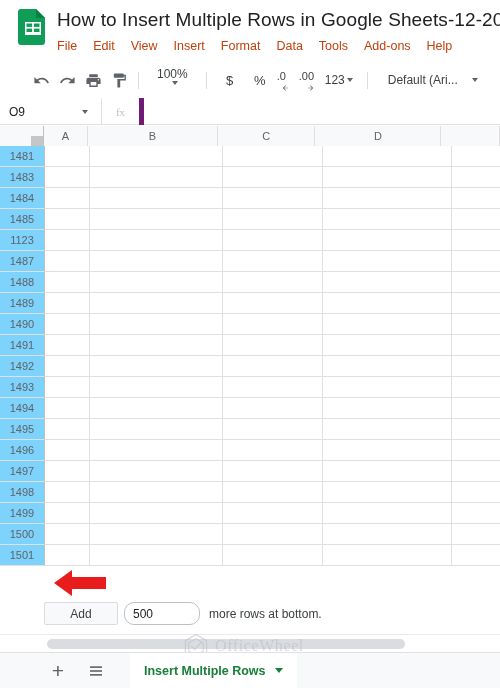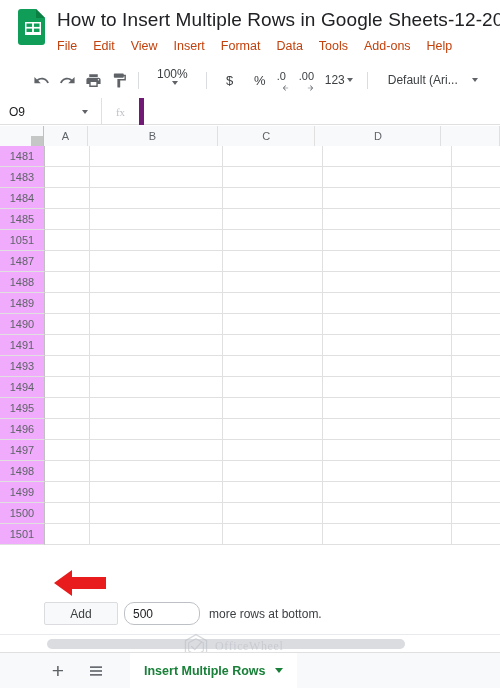--- a/index.html
+++ b/index.html
@@ -90,21 +90,21 @@
     background:#c4c7c5;
   }
   .colhead {
     height:20px; background:#f8f9fa; border-right:1px solid #e0e0e0;
     display:flex; align-items:center; justify-content:center;
     font-size:11px; color:#5f6368;
   }
   .rows-area { position:absolute; left:0; top:20px; width:500px; }
   .grid-row { display:flex; height:21px; }
   .rowhead {
-    width:45px; min-width:45px; background:#f0abfc;
+    width:45px; min-width:45px; background:#7dd3fc;
     border-right:1px solid #c0c0c0; border-bottom:1px solid #e0e0e0;
     display:flex; align-items:center; justify-content:center;
     font-size:11px; color:#5f6368;text-align:center;
   }
   .cell {
     background:#fff; border-right:1px solid #e0e0e0; border-bottom:1px solid #e0e0e0;
   }
 
   
   .red-arrow { position:absolute; left:52px; top:568px; width:56px; height:30px; }
@@ -138,21 +138,21 @@
     position:absolute; left:47px; top:4px; width:358px; height:10px;
     background:#dadce0; border-radius:5px;
   }
 
   
   .watermark {
     position:absolute; left:183px; top:628px; width:160px; height:36px;
     display:flex; align-items:center; gap:6px; opacity:0.55; pointer-events:none;
   }
   .wm-text {
-    font-family:"Liberation Serif", serif; font-size:12px; color:#b9bcc4;
+    font-family:"Liberation Serif", serif; font-size:16px; color:#b9bcc4;
     letter-spacing:0.6px; white-space:nowrap;
   }
 
   
   .sheetbar {
     position:absolute; left:0; top:652px; width:500px; height:36px;
     background:#f8f9fa; border-top:1px solid #e0e0e0;
     display:flex; align-items:center;
   }
   .sb-icon {
@@ -311,21 +311,21 @@
         </div>
         <div class="grid-row">
           <div class="rowhead">1485</div>
           <div class="cell" style="width: 45px; min-width: 45px;"></div>
           <div class="cell" style="width: 133px; min-width: 133px;"></div>
           <div class="cell" style="width: 100px; min-width: 100px;"></div>
           <div class="cell" style="width: 129px; min-width: 129px;"></div>
           <div class="cell" style="width: 60px; min-width: 60px;"></div>
         </div>
         <div class="grid-row">
-          <div class="rowhead">1051</div>
+          <div class="rowhead">1123</div>
           <div class="cell" style="width: 45px; min-width: 45px;"></div>
           <div class="cell" style="width: 133px; min-width: 133px;"></div>
           <div class="cell" style="width: 100px; min-width: 100px;"></div>
           <div class="cell" style="width: 129px; min-width: 129px;"></div>
           <div class="cell" style="width: 60px; min-width: 60px;"></div>
         </div>
         <div class="grid-row">
           <div class="rowhead">1487</div>
           <div class="cell" style="width: 45px; min-width: 45px;"></div>
           <div class="cell" style="width: 133px; min-width: 133px;"></div>
@@ -352,20 +352,28 @@
         <div class="grid-row">
           <div class="rowhead">1490</div>
           <div class="cell" style="width: 45px; min-width: 45px;"></div>
           <div class="cell" style="width: 133px; min-width: 133px;"></div>
           <div class="cell" style="width: 100px; min-width: 100px;"></div>
           <div class="cell" style="width: 129px; min-width: 129px;"></div>
           <div class="cell" style="width: 60px; min-width: 60px;"></div>
         </div>
         <div class="grid-row">
           <div class="rowhead">1491</div>
+          <div class="cell" style="width: 45px; min-width: 45px;"></div>
+          <div class="cell" style="width: 133px; min-width: 133px;"></div>
+          <div class="cell" style="width: 100px; min-width: 100px;"></div>
+          <div class="cell" style="width: 129px; min-width: 129px;"></div>
+          <div class="cell" style="width: 60px; min-width: 60px;"></div>
+        </div>
+        <div class="grid-row">
+          <div class="rowhead">1492</div>
           <div class="cell" style="width: 45px; min-width: 45px;"></div>
           <div class="cell" style="width: 133px; min-width: 133px;"></div>
           <div class="cell" style="width: 100px; min-width: 100px;"></div>
           <div class="cell" style="width: 129px; min-width: 129px;"></div>
           <div class="cell" style="width: 60px; min-width: 60px;"></div>
         </div>
         <div class="grid-row">
           <div class="rowhead">1493</div>
           <div class="cell" style="width: 45px; min-width: 45px;"></div>
           <div class="cell" style="width: 133px; min-width: 133px;"></div>

